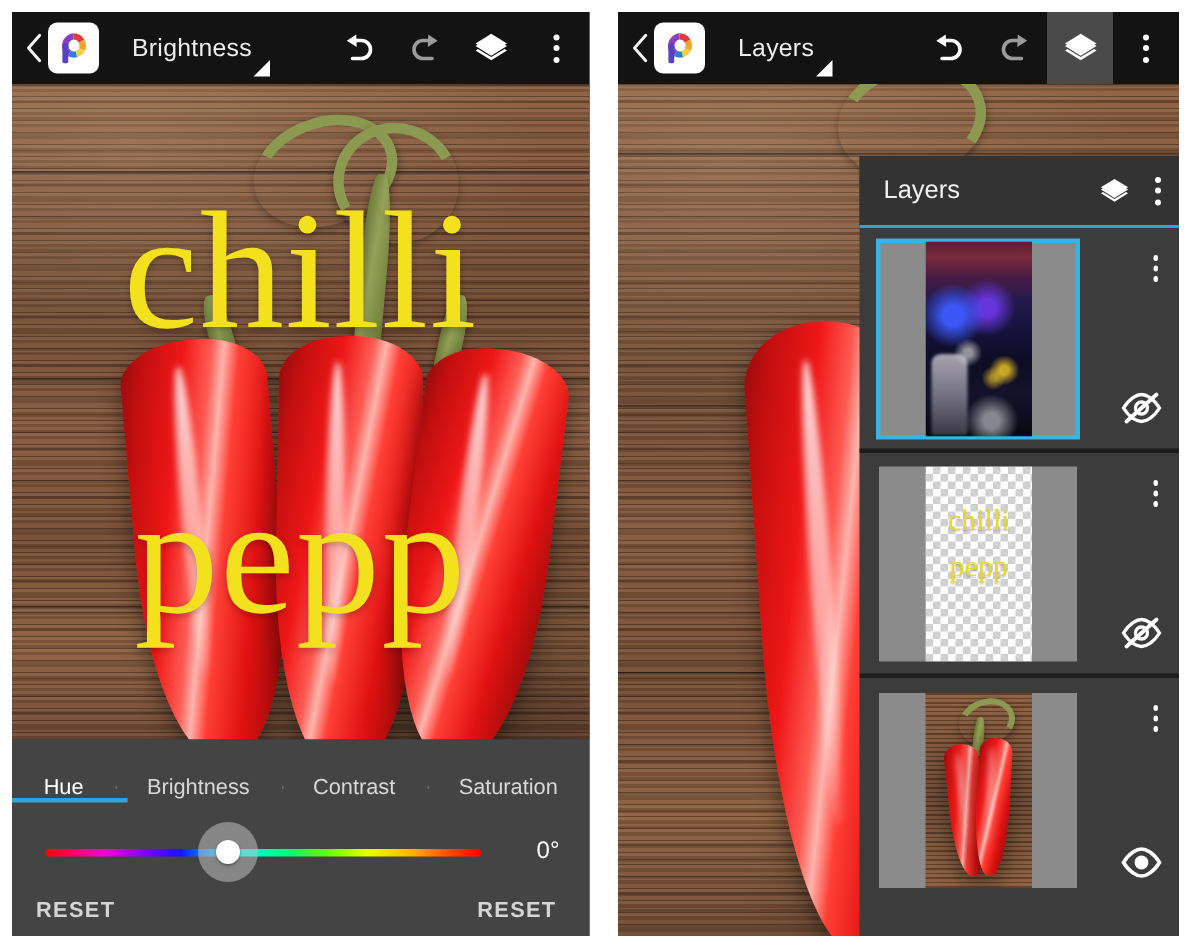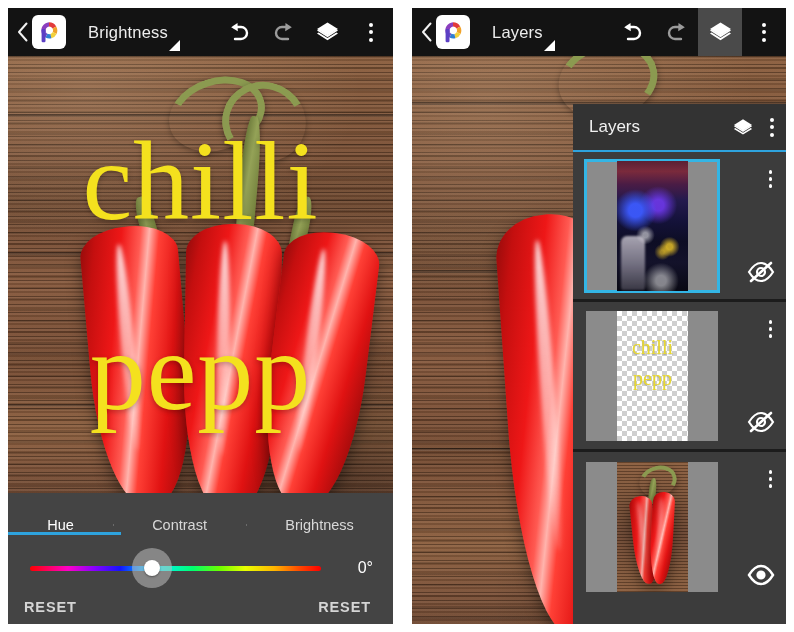--- a/index.html
+++ b/index.html
@@ -496,24 +496,27 @@
       <div class="overlay-text t1">chilli</div>
       <div class="overlay-text t2">pepp</div>
     </div>
 
     <div class="dock">
       <div class="tabs">
         <div class="tab active">
           <span>Hue</span>
         </div>
         <div class="tab">
+          <span>Brightness</span>
+        </div>
+        <div class="tab">
           <span>Contrast</span>
         </div>
         <div class="tab">
-          <span>Brightness</span>
+          <span>Saturation</span>
         </div>
       </div>
 
       <div class="slider-row">
         <div class="slider-track-wrap">
           <div class="slider-track"></div>
           <div class="slider-knob"></div>
         </div>
         <div class="slider-value">0°</div>
       </div>

